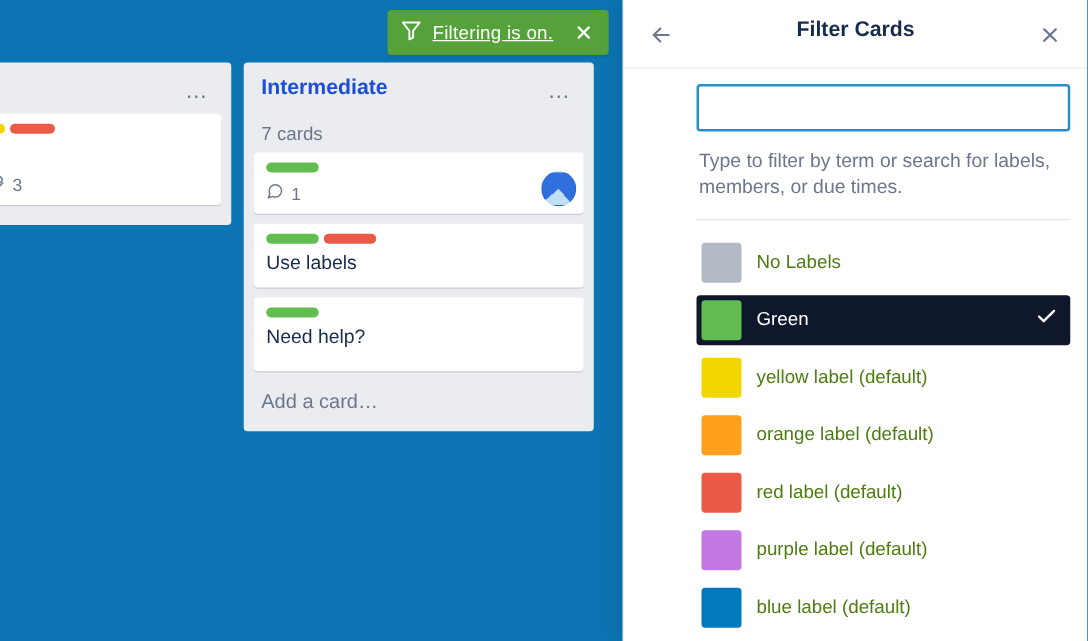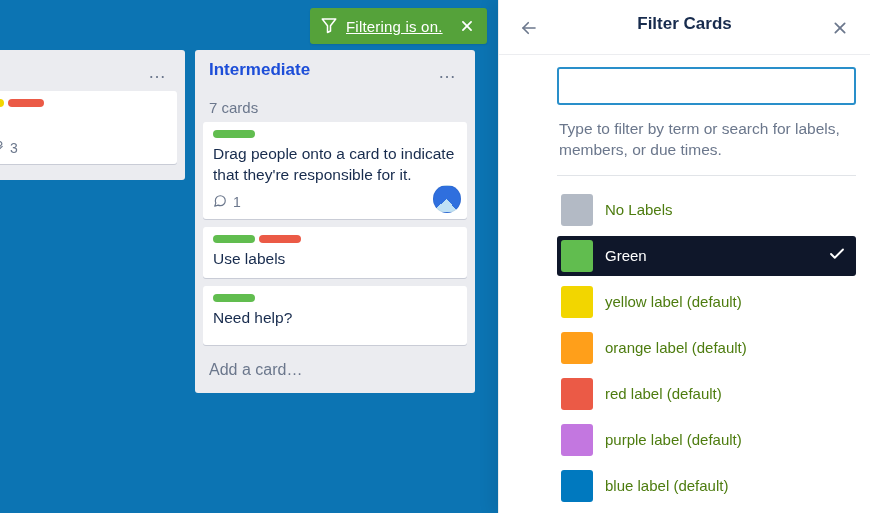--- a/index.html
+++ b/index.html
@@ -249,21 +249,20 @@
         <span class="list-title">Intermediate</span>
         <span class="list-count">7 cards</span>
       </div>
       <span class="list-menu-icon">…</span>
     </div>
 
     <div class="card">
       <div class="labels-row">
         <span class="label-pill label-green"></span>
       </div>
-      <div class="card-text">Drag people onto a card to indicate that they're responsible for it.</div>
       <div class="badges-row">
         <span>
           <svg width="14" height="14" viewBox="0 0 24 24" fill="none" stroke-width="2" stroke-linecap="round" stroke-linejoin="round">
               <path d="M21 11.5a8.38 8.38 0 0 1-8.5 8.5 8.5 8.5 0 0 1-3.8-.9L3 21l1.9-5.7A8.38 8.38 0 0 1 4 11.5 8.5 8.5 0 0 1 12.5 3 8.38 8.38 0 0 1 21 11.5z"></path>
             </svg>
         </span>
         <span>1</span>
       </div>
       <div class="avatar"></div>
     </div>

